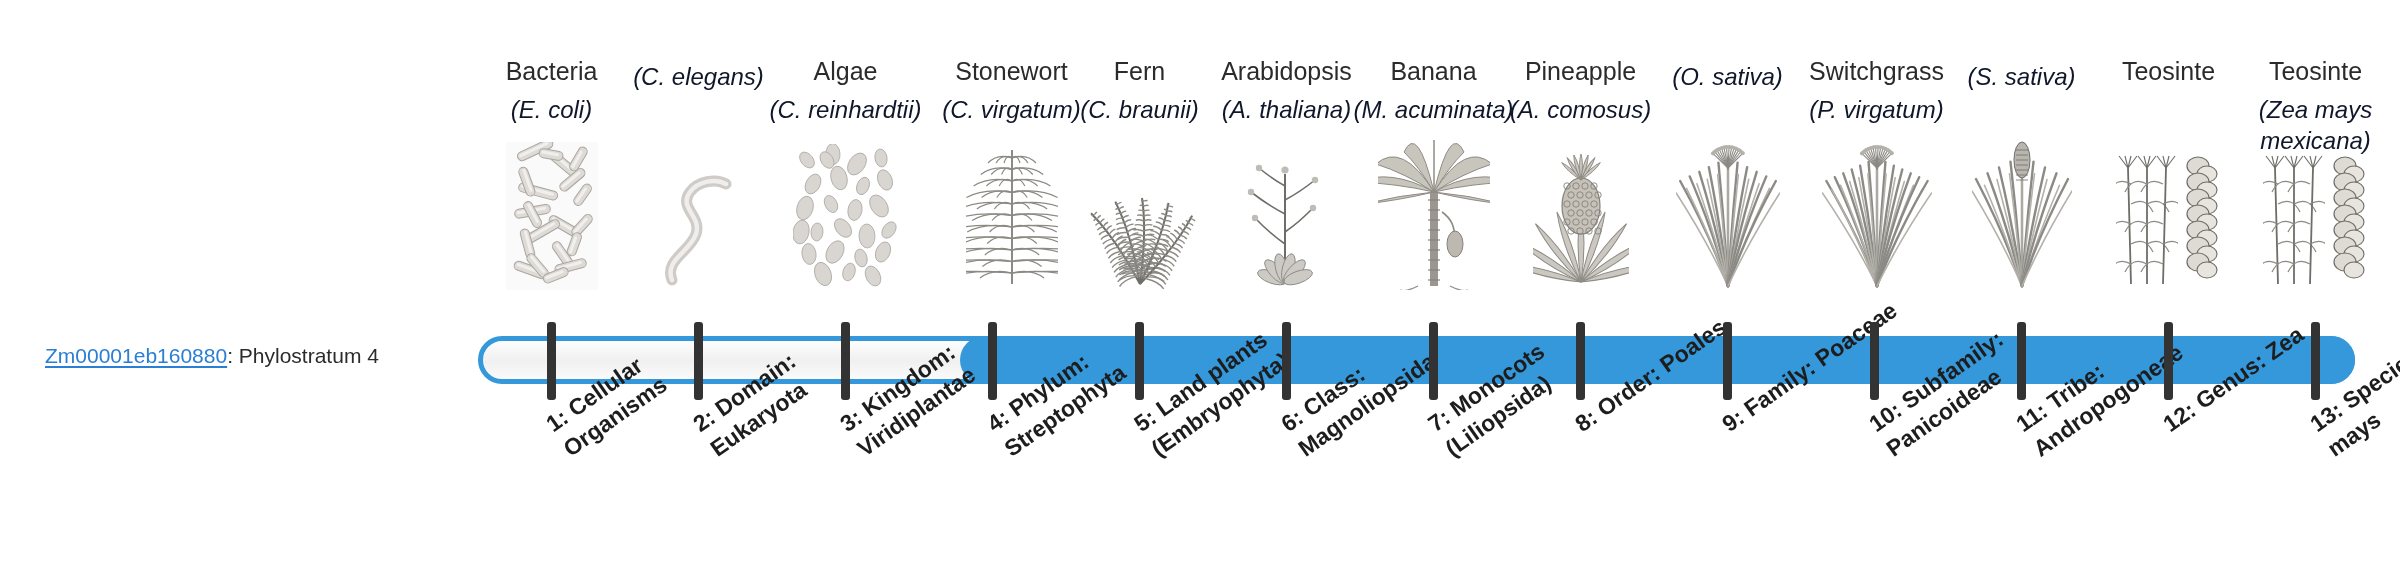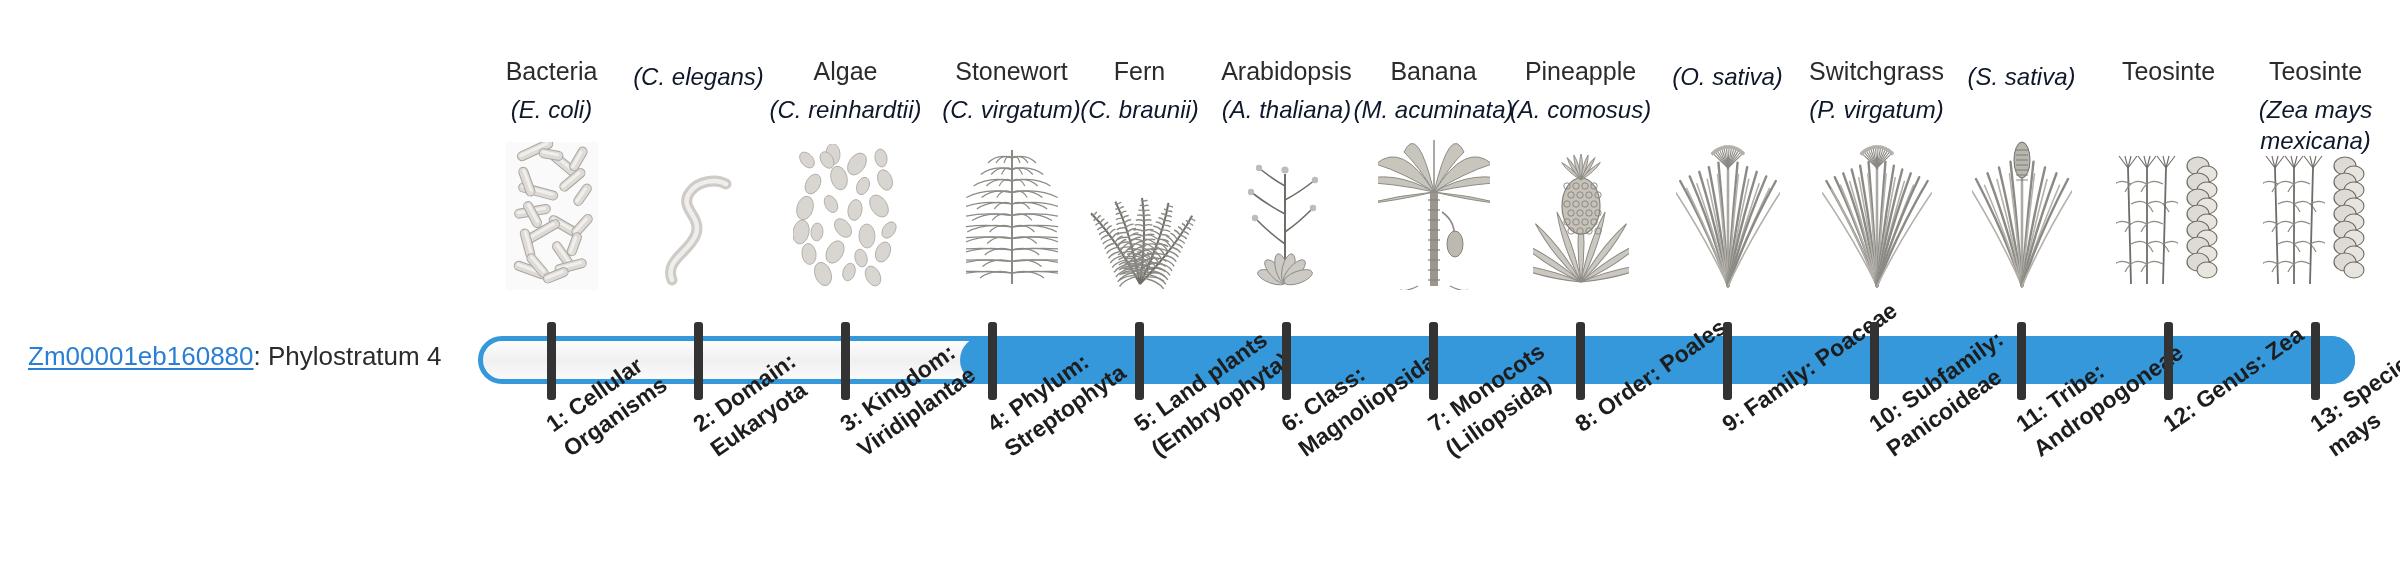--- a/index.html
+++ b/index.html
@@ -18,23 +18,23 @@
 
   #stage {
     position: relative;
     width: 2400px;
     height: 580px;
   }
 
   
   #gene-label {
     position: absolute;
-    left: 28px;
+    left: 45px;
     top: 340px;
-    font-size: 26px;
+    font-size: 21px;
     line-height: 32px;
     white-space: nowrap;
     color: #2b2b2b;
     text-align: right;
   }
   #gene-label .gene-id {
     color: #2a7fd4;
     text-decoration: underline;
     text-underline-offset: 3px;
     cursor: pointer;

